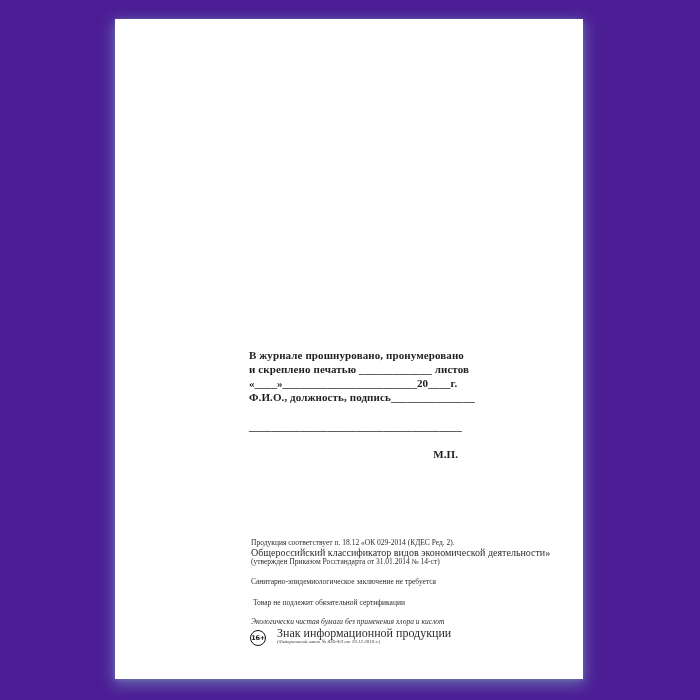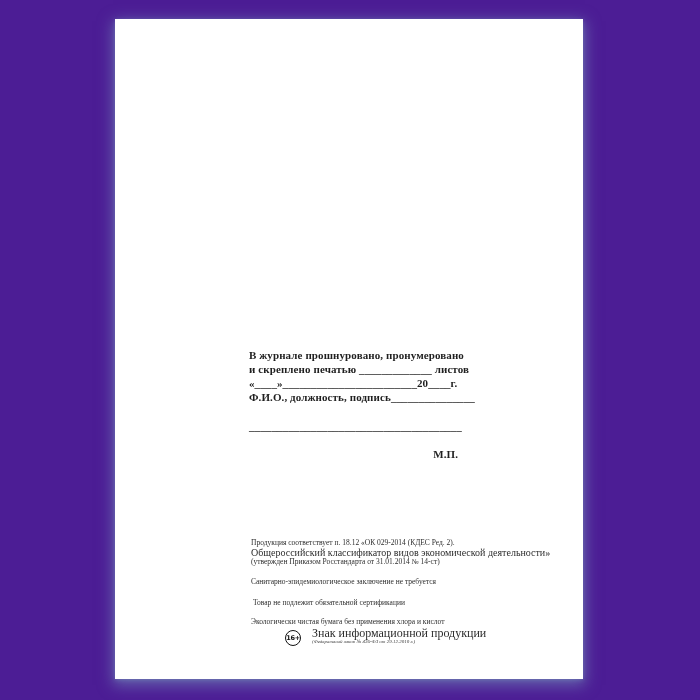--- a/index.html
+++ b/index.html
@@ -70,21 +70,21 @@
   .note {
     position: absolute;
     left: 136px;
     color: #2d2d2d;
     font-size: 7.5px;
     white-space: nowrap;
     text-align: right;
   }
   .note-sanitary { top: 558px; }
   .note-cert     { top: 579px; left: 138px; }
-  .note-eco      { top: 598px; }
+  .note-eco      { top: 598px; font-style: italic; }
   
   .age-row {
     position: absolute;
     left: 135px;
     top: 610px;
     display: flex;
     align-items: flex-start;
     gap: 11px;
   }
   .age-badge {
@@ -95,21 +95,20 @@
     display: flex;
     align-items: center;
     justify-content: center;
     font-family: "DejaVu Sans", sans-serif;
     font-weight: 700;
     font-size: 6.5px;
     color: #111;
     letter-spacing: -0.3px;
     flex: 0 0 auto;
     margin-top: 1px;
-    margin-left: 35px;
   }
   .age-texts { color: #2d2d2d; }
   .age-title {
     font-size: 12px;
     line-height: 9px;
     white-space: nowrap;
   }
   .age-law {
     font-size: 5px;
     line-height: 7px;

